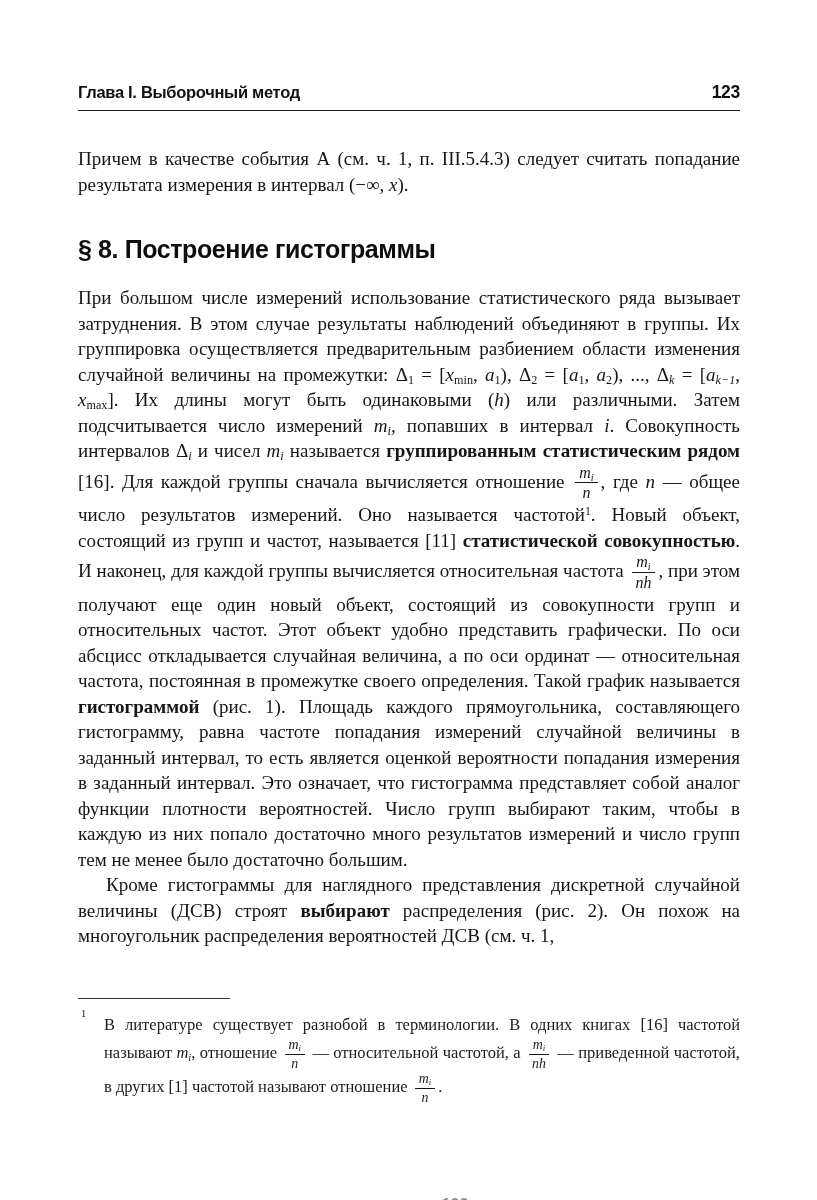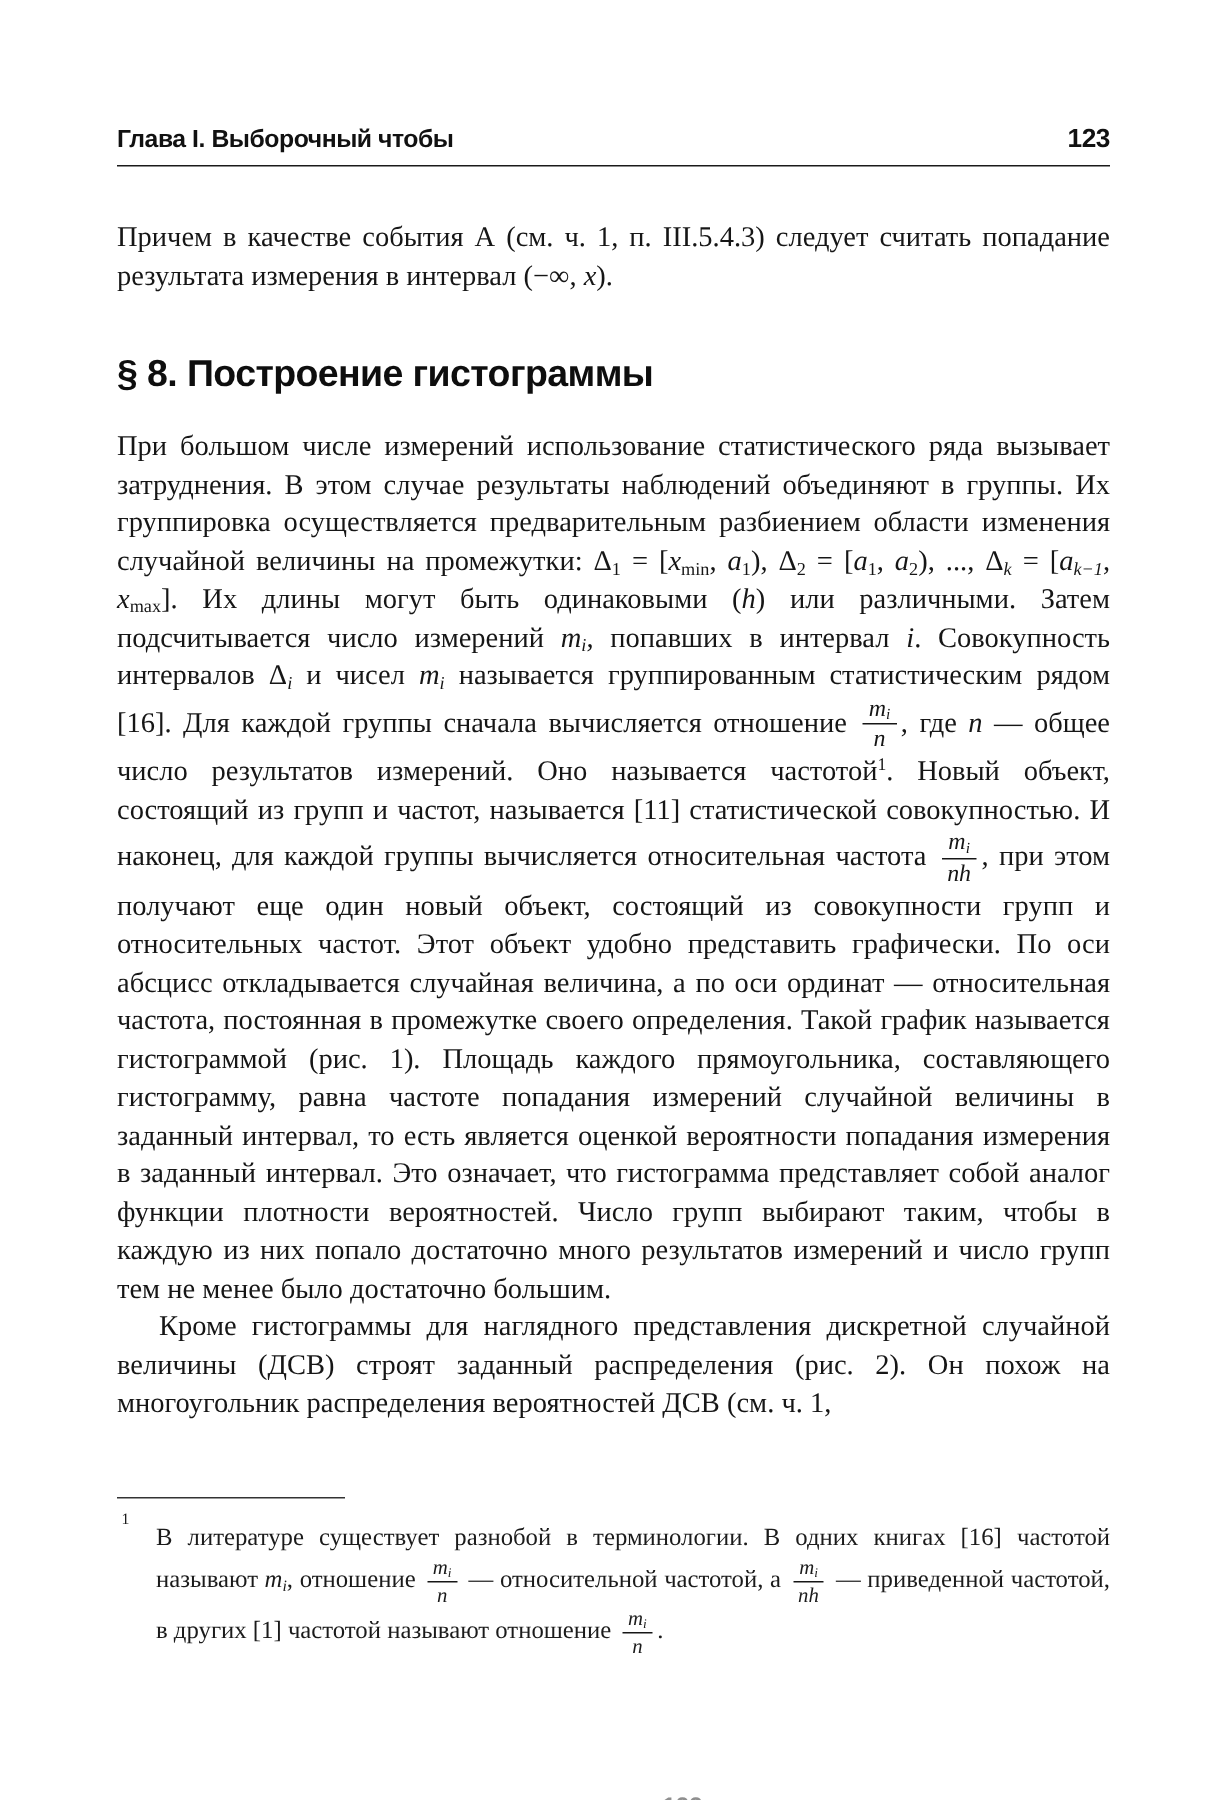--- a/index.html
+++ b/index.html
@@ -42,21 +42,21 @@
   p.intro { margin-top: 35px; }
   h2.section-heading {
     font-family: "Liberation Sans", "DejaVu Sans", sans-serif;
     font-weight: 700;
     font-size: 25px;
     letter-spacing: -0.4px;
     color: #0e0e0e;
     margin: 38px 0 21px 0;
   }
   p.indent { text-indent: 28px; }
-  b { font-weight: 400; }
+  b { font-weight: 700; }
   i { font-style: italic; }
   sub { font-size: 0.64em; line-height: 0; vertical-align: -0.25em; }
   sup { font-size: 0.62em; line-height: 0; vertical-align: 0.55em; }
   sub.it { font-style: italic; }
   
   .frac {
     display: inline-flex;
     flex-direction: column;
     align-items: center;
     vertical-align: middle;
@@ -105,37 +105,37 @@
     color: #8f8f8f;
   }
 </style>
 </head>
 <body>
 
 <div class="page">
   <div class="content">
 
     <div class="running-header">
-      <span>Глава I. Выборочный чтобы</span>
+      <span>Глава I. Выборочный метод</span>
       <span class="pagenum">123</span>
     </div>
 
     <p class="bodytext intro">Причем в качестве события А (см. ч. 1, п. III.5.4.3) следует считать попадание результата измерения в интервал (−∞, <i>x</i>).</p>
 
     <h2 class="section-heading">§ 8. Построение гистограммы</h2>
 
     <p class="bodytext">При большом числе измерений использование статистического ряда вызывает затруднения. В этом случае результаты наблюдений объединяют в группы. Их группировка осуществляется предварительным разбиением области изменения случайной величины на промежутки: Δ<sub>1</sub> = [<i>x</i><sub>min</sub>, <i>a</i><sub>1</sub>), Δ<sub>2</sub> = [<i>a</i><sub>1</sub>, <i>a</i><sub>2</sub>), ..., Δ<sub class="it">k</sub> = [<i>a</i><sub class="it">k−1</sub>, <i>x</i><sub>max</sub>]. Их длины могут быть одинаковыми (<i>h</i>) или различными. Затем подсчитывается число измерений <i>m</i><sub class="it">i</sub>, попавших в интервал <i>i</i>. Совокупность интервалов Δ<sub class="it">i</sub> и чисел <i>m</i><sub class="it">i</sub> называется <b>группированным статистическим рядом</b> [16]. Для каждой группы сначала вычисляется отношение <span class="frac">
           <span class="fnum"><i>m</i><sub class="it">i</sub></span>
           <span class="fden"><i>n</i></span>
         </span>, где <i>n</i> — общее число результатов измерений. Оно называется частотой<sup>1</sup>. Новый объект, состоящий из групп и частот, называется [11] <b>статистической совокупностью</b>. И наконец, для каждой группы вычисляется относительная частота <span class="frac">
           <span class="fnum"><i>m</i><sub class="it">i</sub></span>
           <span class="fden"><i>nh</i></span>
         </span>, при этом получают еще один новый объект, состоящий из совокупности групп и относительных частот. Этот объект удобно представить графически. По оси абсцисс откладывается случайная величина, а по оси ординат — относительная частота, постоянная в промежутке своего определения. Такой график называется <b>гистограммой</b> (рис. 1). Площадь каждого прямоугольника, составляющего гистограмму, равна частоте попадания измерений случайной величины в заданный интервал, то есть является оценкой вероятности попадания измерения в заданный интервал. Это означает, что гистограмма представляет собой аналог функции плотности вероятностей. Число групп выбирают таким, чтобы в каждую из них попало достаточно много результатов измерений и число групп тем не менее было достаточно большим.</p>
 
-    <p class="bodytext indent">Кроме гистограммы для наглядного представления дискретной случайной величины (ДСВ) строят <b>заданный</b> распределения (рис. 2). Он похож на многоугольник распределения вероятностей ДСВ (см. ч. 1,</p>
+    <p class="bodytext indent">Кроме гистограммы для наглядного представления дискретной случайной величины (ДСВ) строят <b>выбирают</b> распределения (рис. 2). Он похож на многоугольник распределения вероятностей ДСВ (см. ч. 1,</p>
   </div>
 
   <div class="footnote-block">
     <div class="fn-rule"></div>
     <div class="fn-text">
       <sup class="fn-marker">1</sup>
       <span>В литературе существует разнобой в терминологии. В одних книгах [16] частотой называют <i>m</i><sub class="it">i</sub>, отношение <span class="frac">
             <span class="fnum"><i>m</i><sub class="it">i</sub></span>
             <span class="fden"><i>n</i></span>
           </span> — относительной частотой, а <span class="frac">

